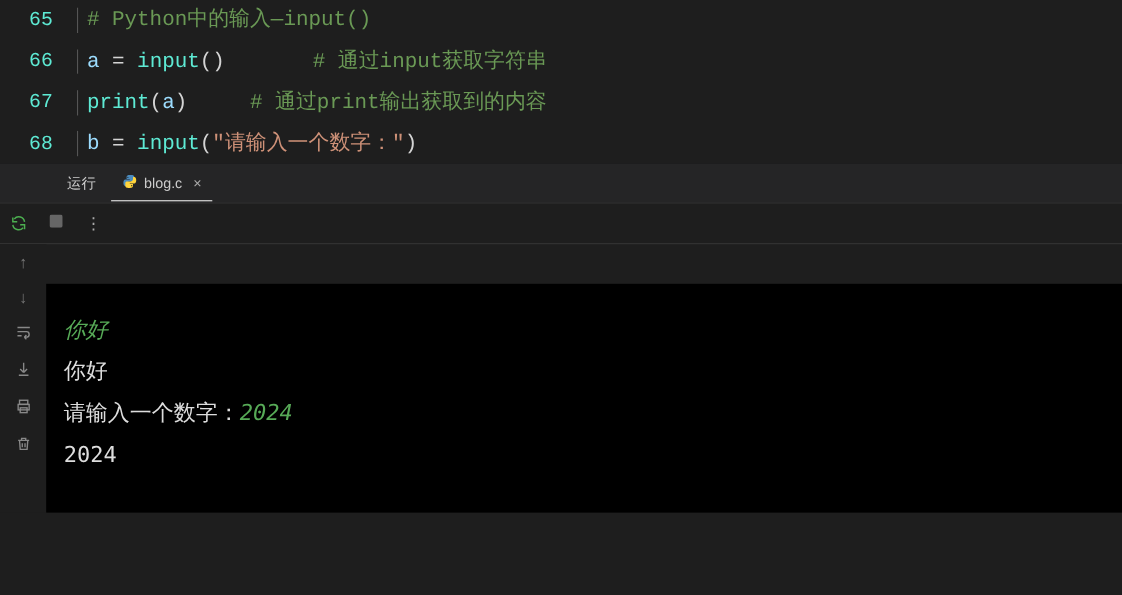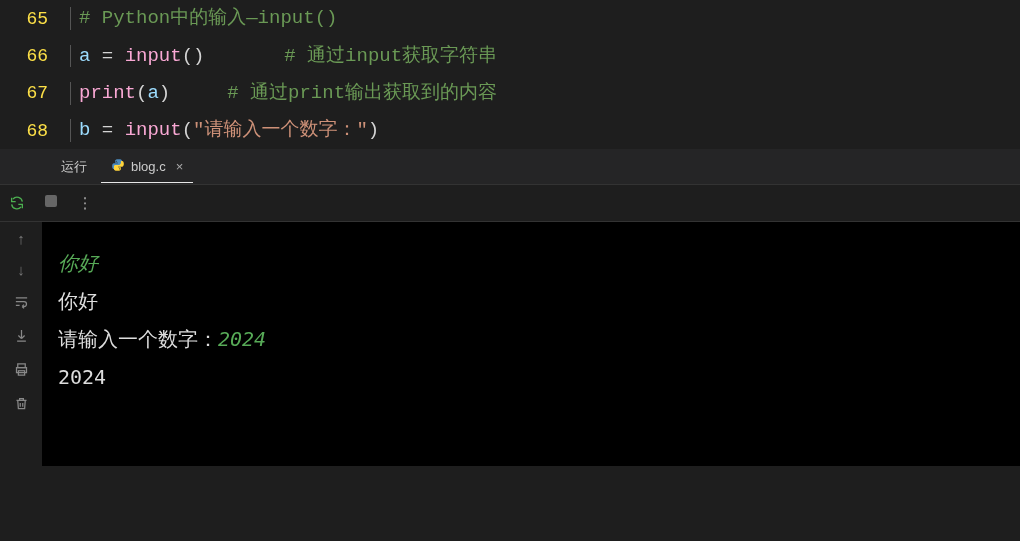--- a/index.html
+++ b/index.html
@@ -19,35 +19,35 @@
   }
   .code-row {
     display: flex;
     height: 37.3px;
     align-items: center;
   }
   .gutter {
     width: 70px;
     text-align: right;
     padding-right: 22px;
-    color: #fde047;
+    color: #5eead4;
     font-size: 18px;
     user-select: none;
   }
   .code-line {
     border-left: 1px solid #555;
     padding-left: 8px;
     white-space: pre;
     font-size: 19px;
     line-height: 1.2;
   }
   .tk-comment { color: #6a9955; margin-top: 36px; }
   .tk-var     { color: #9cdcfe; }
   .tk-op      { color: #d4d4d4; }
-  .tk-fn      { color: #f9a8d4; }
+  .tk-fn      { color: #5eead4; }
   .tk-brace   { color: #d4d4d4; }
   .tk-str     { color: #ce9178; }
 
   .panel-bar {
     display: flex;
     align-items: center;
     background: #252526;
     height: 35px;
     font-size: 13px;
     color: #ccc;
@@ -109,20 +109,21 @@
   }
   .console-side .sicon { font-size:15px; }
   .console-body {
     flex:1;
     background:#000;
     padding: 22px 16px 0 16px;
     font-family: Consolas, monospace;
     font-size: 20px;
     line-height: 1.9;
     color:#ddd;
+    margin-top:36px;
   }
   .console-input { color:#57aa57; font-style: italic; }
   .console-prompt { color:#ddd; }
   .console-prompt .inp { color:#57aa57; font-style: italic; }
 </style>
 </head>
 <body>
 
 <div class="editor">
   <div class="code-row">

